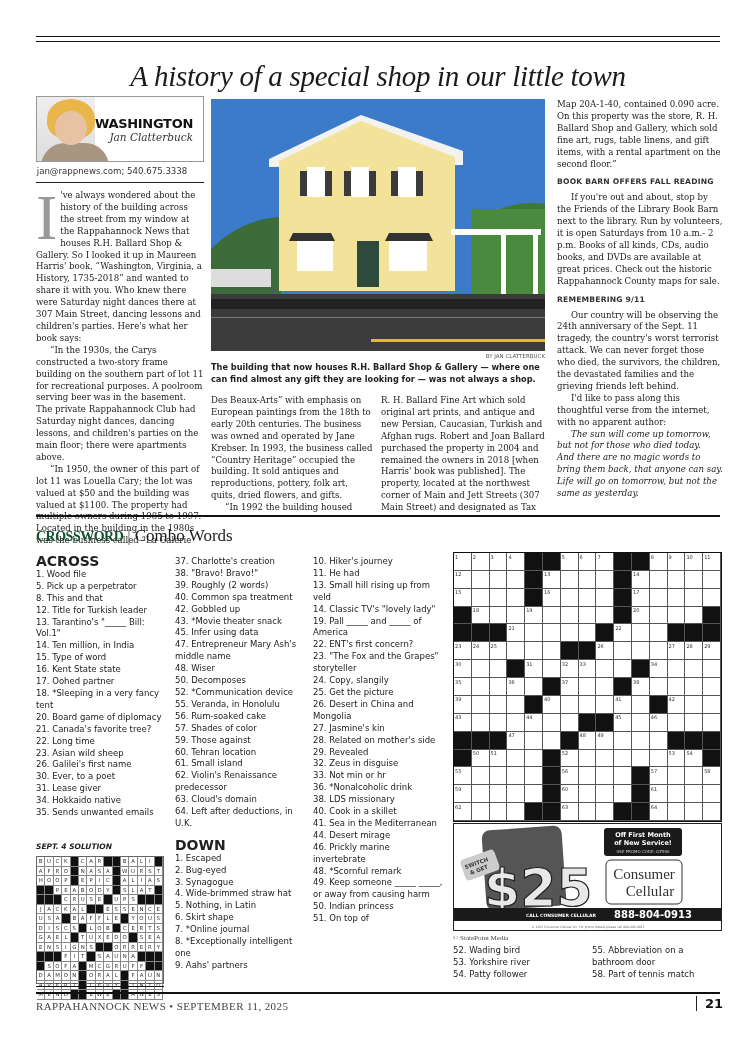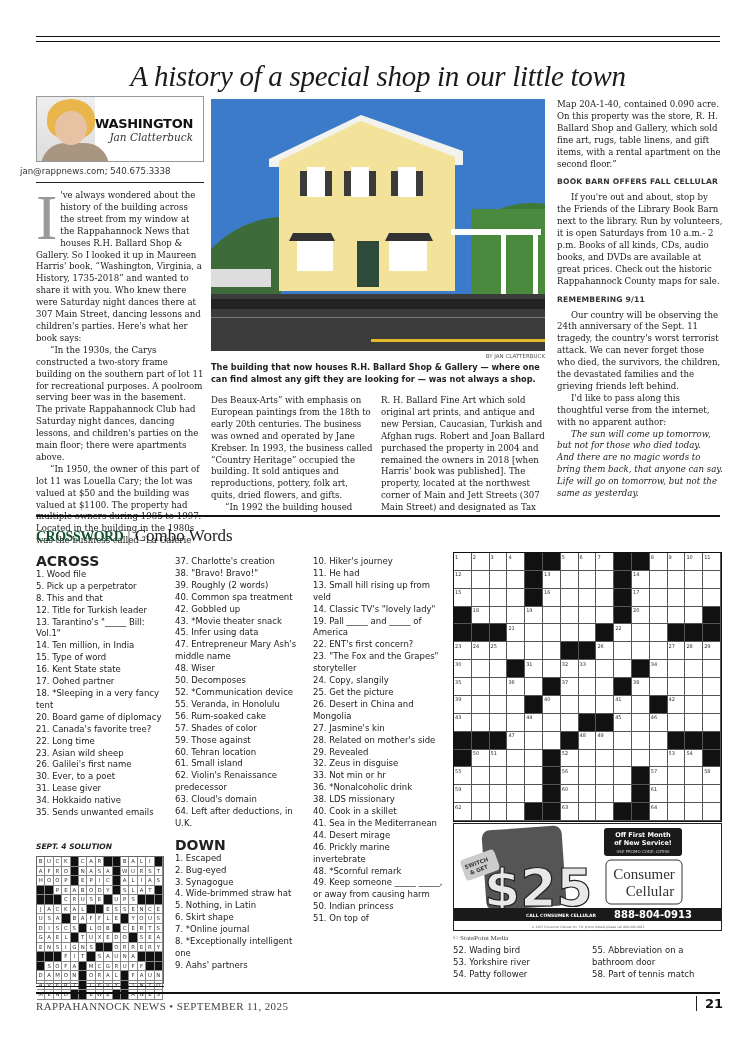--- a/index.html
+++ b/index.html
@@ -8,21 +8,21 @@
 .rule2{left:36px;width:684px;height:6px;border-top:1.5px solid #111;border-bottom:1.5px solid #111;top:36px}
 .headline{top:60px;left:0;width:756px;text-align:center;font-family:"Liberation Serif",serif;font-style:italic;font-size:29px;color:#1a1a1a;letter-spacing:-0.3px}
 .mug{left:36px;top:96px;width:168px;height:66px;border:1px solid #999;display:flex;overflow:hidden}
 .mugphoto{width:74px;height:66px;background:linear-gradient(#eee,#ddd);position:relative}
 .hair{position:absolute;left:10px;top:2px;width:48px;height:40px;border-radius:50% 50% 40% 40%;background:#e8b64a}
 .face{position:absolute;left:18px;top:14px;width:32px;height:34px;border-radius:50%;background:#e7c3a4}
 .shoulders{position:absolute;left:4px;top:46px;width:68px;height:24px;border-radius:30px 30px 0 0;background:#a89680}
 .mugtext{flex:1;display:flex;flex-direction:column;justify-content:center;align-items:flex-end;padding-right:10px}
 .mugtitle{font-family:"DejaVu Sans",sans-serif;font-weight:bold;font-size:13px;letter-spacing:-0.3px;color:#111}
 .mugname{font-family:"DejaVu Serif",serif;font-style:italic;font-size:10.5px;color:#333}
-.email{left:20px;top:166px;width:168px;font-family:"DejaVu Sans",sans-serif;font-size:8.6px;color:#333}
+.email{left:28px;top:166px;width:168px;text-align:center;font-family:"DejaVu Sans",sans-serif;font-size:8.6px;color:#333}
 .emailrule{left:36px;top:182px;width:168px;border-top:1px solid #222}
 .col{font-family:"DejaVu Serif",serif;font-size:8.6px;line-height:11.9px;color:#222}
 .col p{text-indent:14px}
 .col p.noind{text-indent:0}
 .dropcap{float:left;font-family:"Liberation Serif",serif;font-size:64px;line-height:52px;color:#999;margin-right:3px;margin-top:2px}
 .photo{left:211px;top:99px;width:334px;height:252px;overflow:hidden;background:#3a78c4}
 .credit{left:211px;top:353px;width:334px;text-align:right;font-family:"DejaVu Sans",sans-serif;font-size:5.5px;color:#555}
 .caption{left:211px;top:362px;width:334px;font-family:"DejaVu Sans",sans-serif;font-weight:bold;font-size:8.2px;line-height:11.5px;color:#222}
 .subhead{font-family:"DejaVu Sans",sans-serif;font-weight:bold;font-size:7.6px;color:#333;margin:6px 0 4px 0;letter-spacing:0.2px}
 .ital{font-style:italic}
@@ -118,21 +118,21 @@
   <p class="noind">Des Beaux-Arts” with emphasis on European paintings from the 18th to early 20th centuries. The business was owned and operated by Jane Krebser. In 1993, the business called “Country Heritage” occupied the building. It sold antiques and reproductions, pottery, folk art, quits, dried flowers, and gifts.</p>
   <p>“In 1992 the building housed</p>
 </div>
 
 <div class="abs col" style="left:381px;top:395px;width:164px">
   <p class="noind">R. H. Ballard Fine Art which sold original art prints, and antique and new Persian, Caucasian, Turkish and Afghan rugs. Robert and Joan Ballard purchased the property in 2004 and remained the owners in 2018 [when Harris' book was published]. The property, located at the northwest corner of Main and Jett Streets (307 Main Street) and designated as Tax</p>
 </div>
 
 <div class="abs col" style="left:557px;top:99px;width:166px">
   <p class="noind">Map 20A-1-40, contained 0.090 acre. On this property was the store, R. H. Ballard Shop and Gallery, which sold fine art, rugs, table linens, and gift items, with a rental apartment on the second floor.”</p>
-  <div class="subhead">BOOK BARN OFFERS FALL CELLULAR</div>
+  <div class="subhead">BOOK BARN OFFERS FALL READING</div>
   <p>If you're out and about, stop by the Friends of the Library Book Barn next to the library. Run by volunteers, it is open Saturdays from 10 a.m.- 2 p.m. Books of all kinds, CDs, audio books, and DVDs are available at great prices. Check out the historic Rappahannock County maps for sale.</p>
   <div class="subhead">REMEMBERING 9/11</div>
   <p>Our country will be observing the 24th anniversary of the Sept. 11 tragedy, the country's worst terrorist attack. We can never forget those who died, the survivors, the children, the devastated families and the grieving friends left behind.</p>
   <p>I'd like to pass along this thoughtful verse from the internet, with no apparent author:</p>
   <div class="ital">
     <p style="text-indent:14px">The sun will come up tomorrow, but not for those who died today.</p>
     <p>And there are no magic words to bring them back, that anyone can say.</p>
     <p>Life will go on tomorrow, but not the same as yesterday.</p>
   </div>
 </div>

